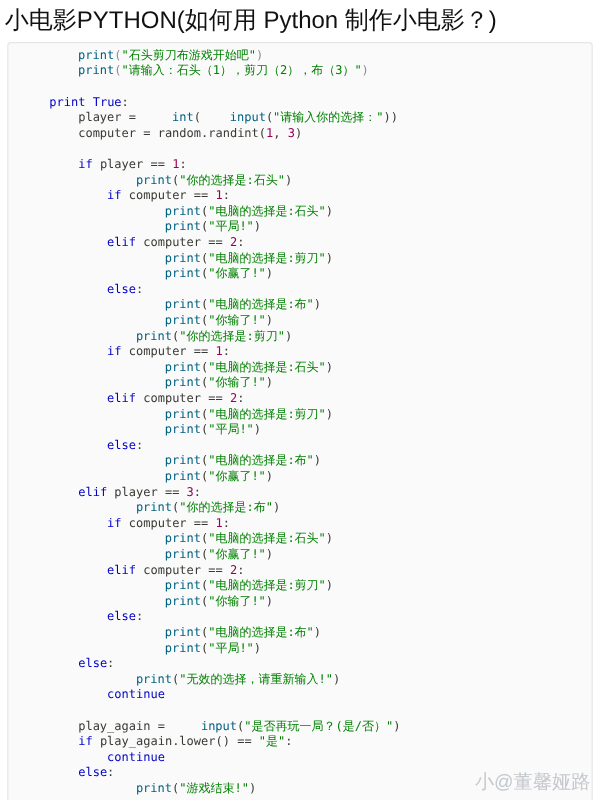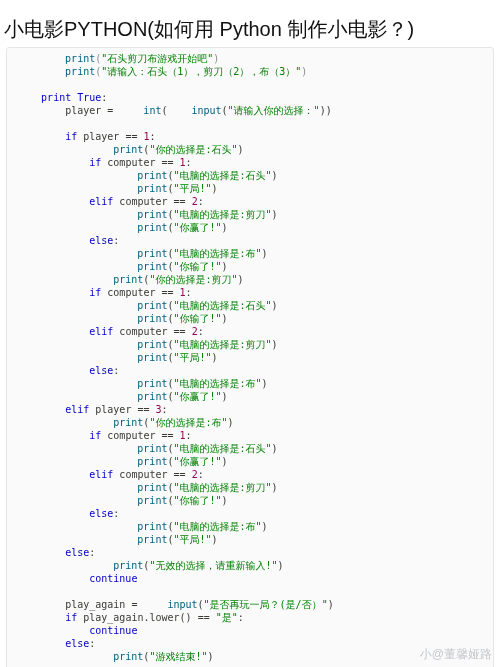--- a/index.html
+++ b/index.html
@@ -1,39 +1,40 @@
 <!DOCTYPE html>
 <html><head>
 <meta charset="utf-8">
 <style>
   * { margin: 0; padding: 0; box-sizing: border-box; }
   html, body { width: 500px; height: 667px; overflow: hidden; font-family: "Microsoft YaHei", sans-serif; background: #fff; }
-  .title { font-size: 20px; color: #111; padding: 16px 4px 2px 4px; line-height: 1.35; }
+  .title { font-size: 20px; color: #111; padding: 4px 4px 2px 4px; line-height: 1.35; }
   .code-box { margin: 2px 6px 0 6px; border: 1px solid #e6e6e6; border-radius: 3px; background: #fafafa; padding: 4px 0 6px 0; position: relative; }
   .code-line { white-space: pre; font-family: Consolas, Menlo, monospace; font-size: 10px; line-height: 13px; padding-left: 10px; color: #393a34; }
   .kw { color: #0000c8; }
   .fn { color: #006080; padding-left: 24px; }
   .str { color: #008000; }
   .cmt { color: #8a8f94; }
   .num { color: #905; }
   .bool { color: #0000c8; margin-top: 20px; }
-  .watermark-br { position: absolute; right: 8px; bottom: 4px; font-size: 12px; color: #c5c8cc; }
+  .watermark-br { position: absolute; right: 8px; bottom: 4px; font-size: 16px; color: #c5c8cc; }
   .watermark-bl { position: absolute; left: 8px; bottom: 4px; font-size: 10px; color: #c5c8cc; }
 </style>
 </head>
 <body>
 
 <div class="title">小电影PYTHON(如何用 Python 制作小电影？)</div>
 
 <div class="code-box">
 <div class="code-line">    <span class="cmt"><span class="fn">print</span>(<span class="str">"石头剪刀布游戏开始吧"</span>)</span></div>
 <div class="code-line">    <span class="cmt"><span class="fn">print</span>(<span class="str">"请输入：石头（1），剪刀（2），布（3）"</span>)</span></div>
 <div class="code-line"> </div>
 <div class="code-line">    <span class="kw">print</span> <span class="bool">True</span>:</div>
 <div class="code-line">        player = <span class="fn">int</span>(<span class="fn">input</span>(<span class="str">"请输入你的选择："</span>))</div>
+<div class="code-line">        computer = random.randint(<span class="num">1</span>, <span class="num">3</span>)</div>
 <div class="code-line"> </div>
 <div class="code-line">        <span class="kw">if</span> player == <span class="num">1</span>:</div>
 <div class="code-line">            <span class="fn">print</span>(<span class="str">"你的选择是:石头"</span>)</div>
 <div class="code-line">            <span class="kw">if</span> computer == <span class="num">1</span>:</div>
 <div class="code-line">                <span class="fn">print</span>(<span class="str">"电脑的选择是:石头"</span>)</div>
 <div class="code-line">                <span class="fn">print</span>(<span class="str">"平局!"</span>)</div>
 <div class="code-line">            <span class="kw">elif</span> computer == <span class="num">2</span>:</div>
 <div class="code-line">                <span class="fn">print</span>(<span class="str">"电脑的选择是:剪刀"</span>)</div>
 <div class="code-line">                <span class="fn">print</span>(<span class="str">"你赢了!"</span>)</div>
 <div class="code-line">            <span class="kw">else</span>:</div>

